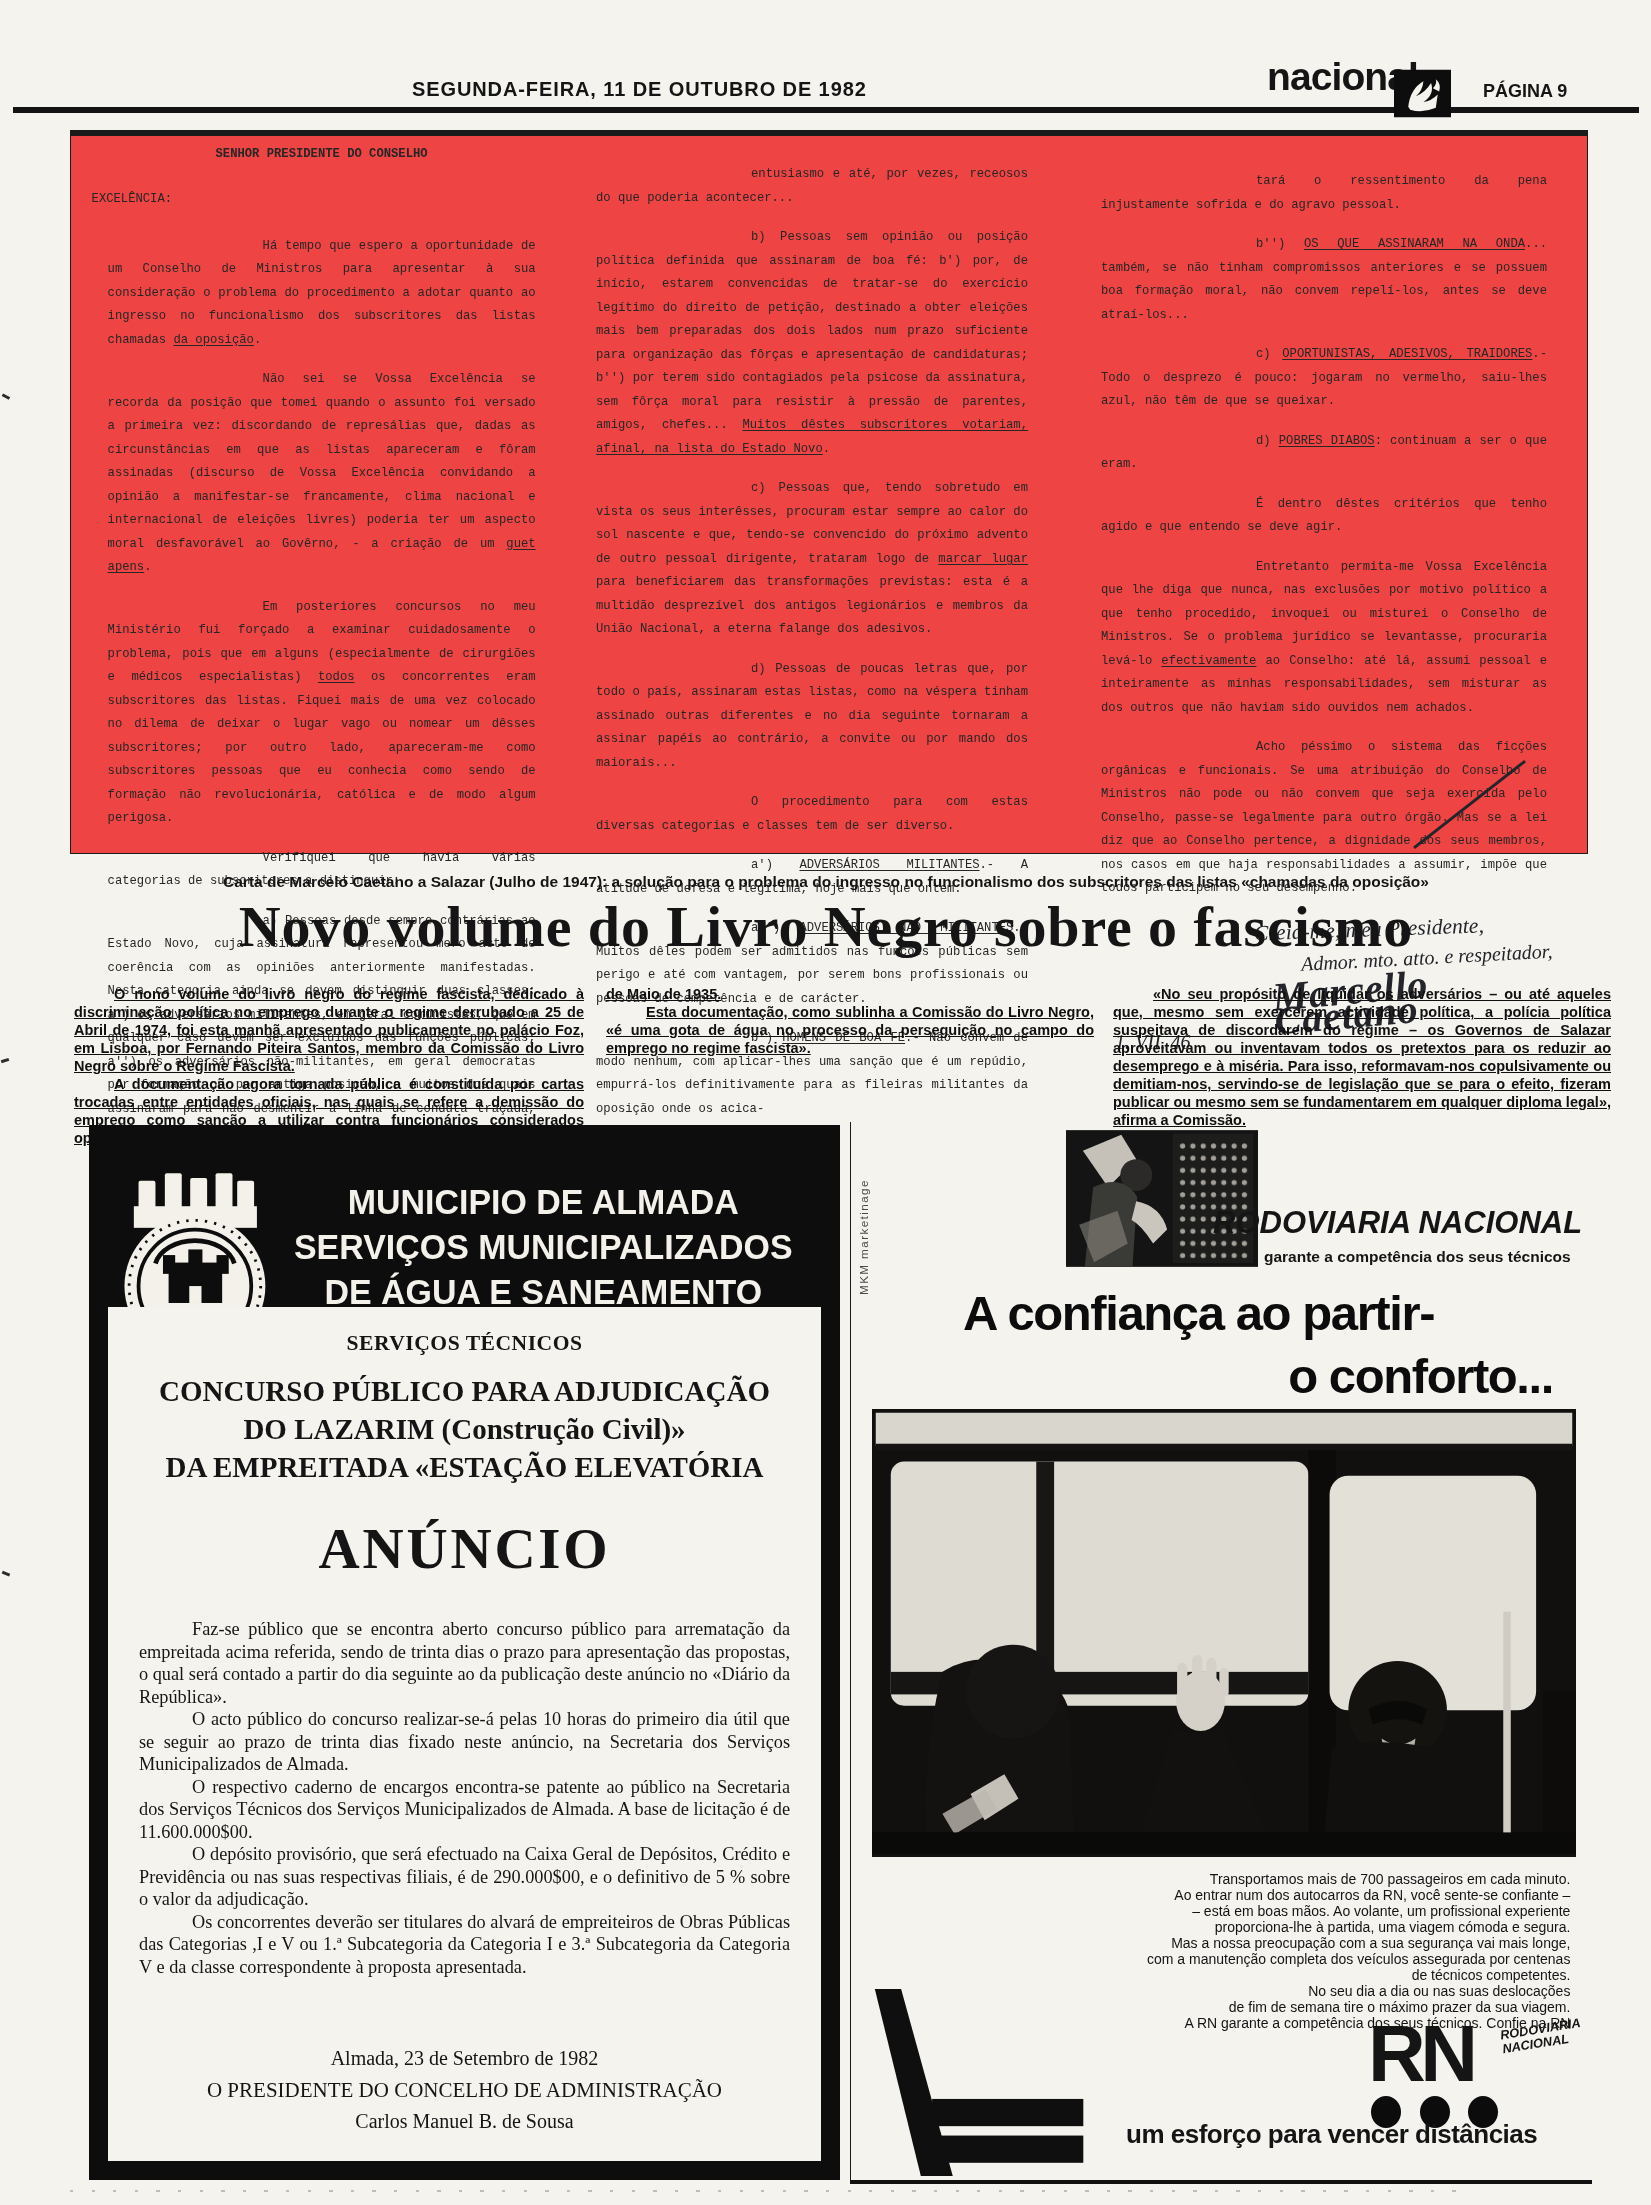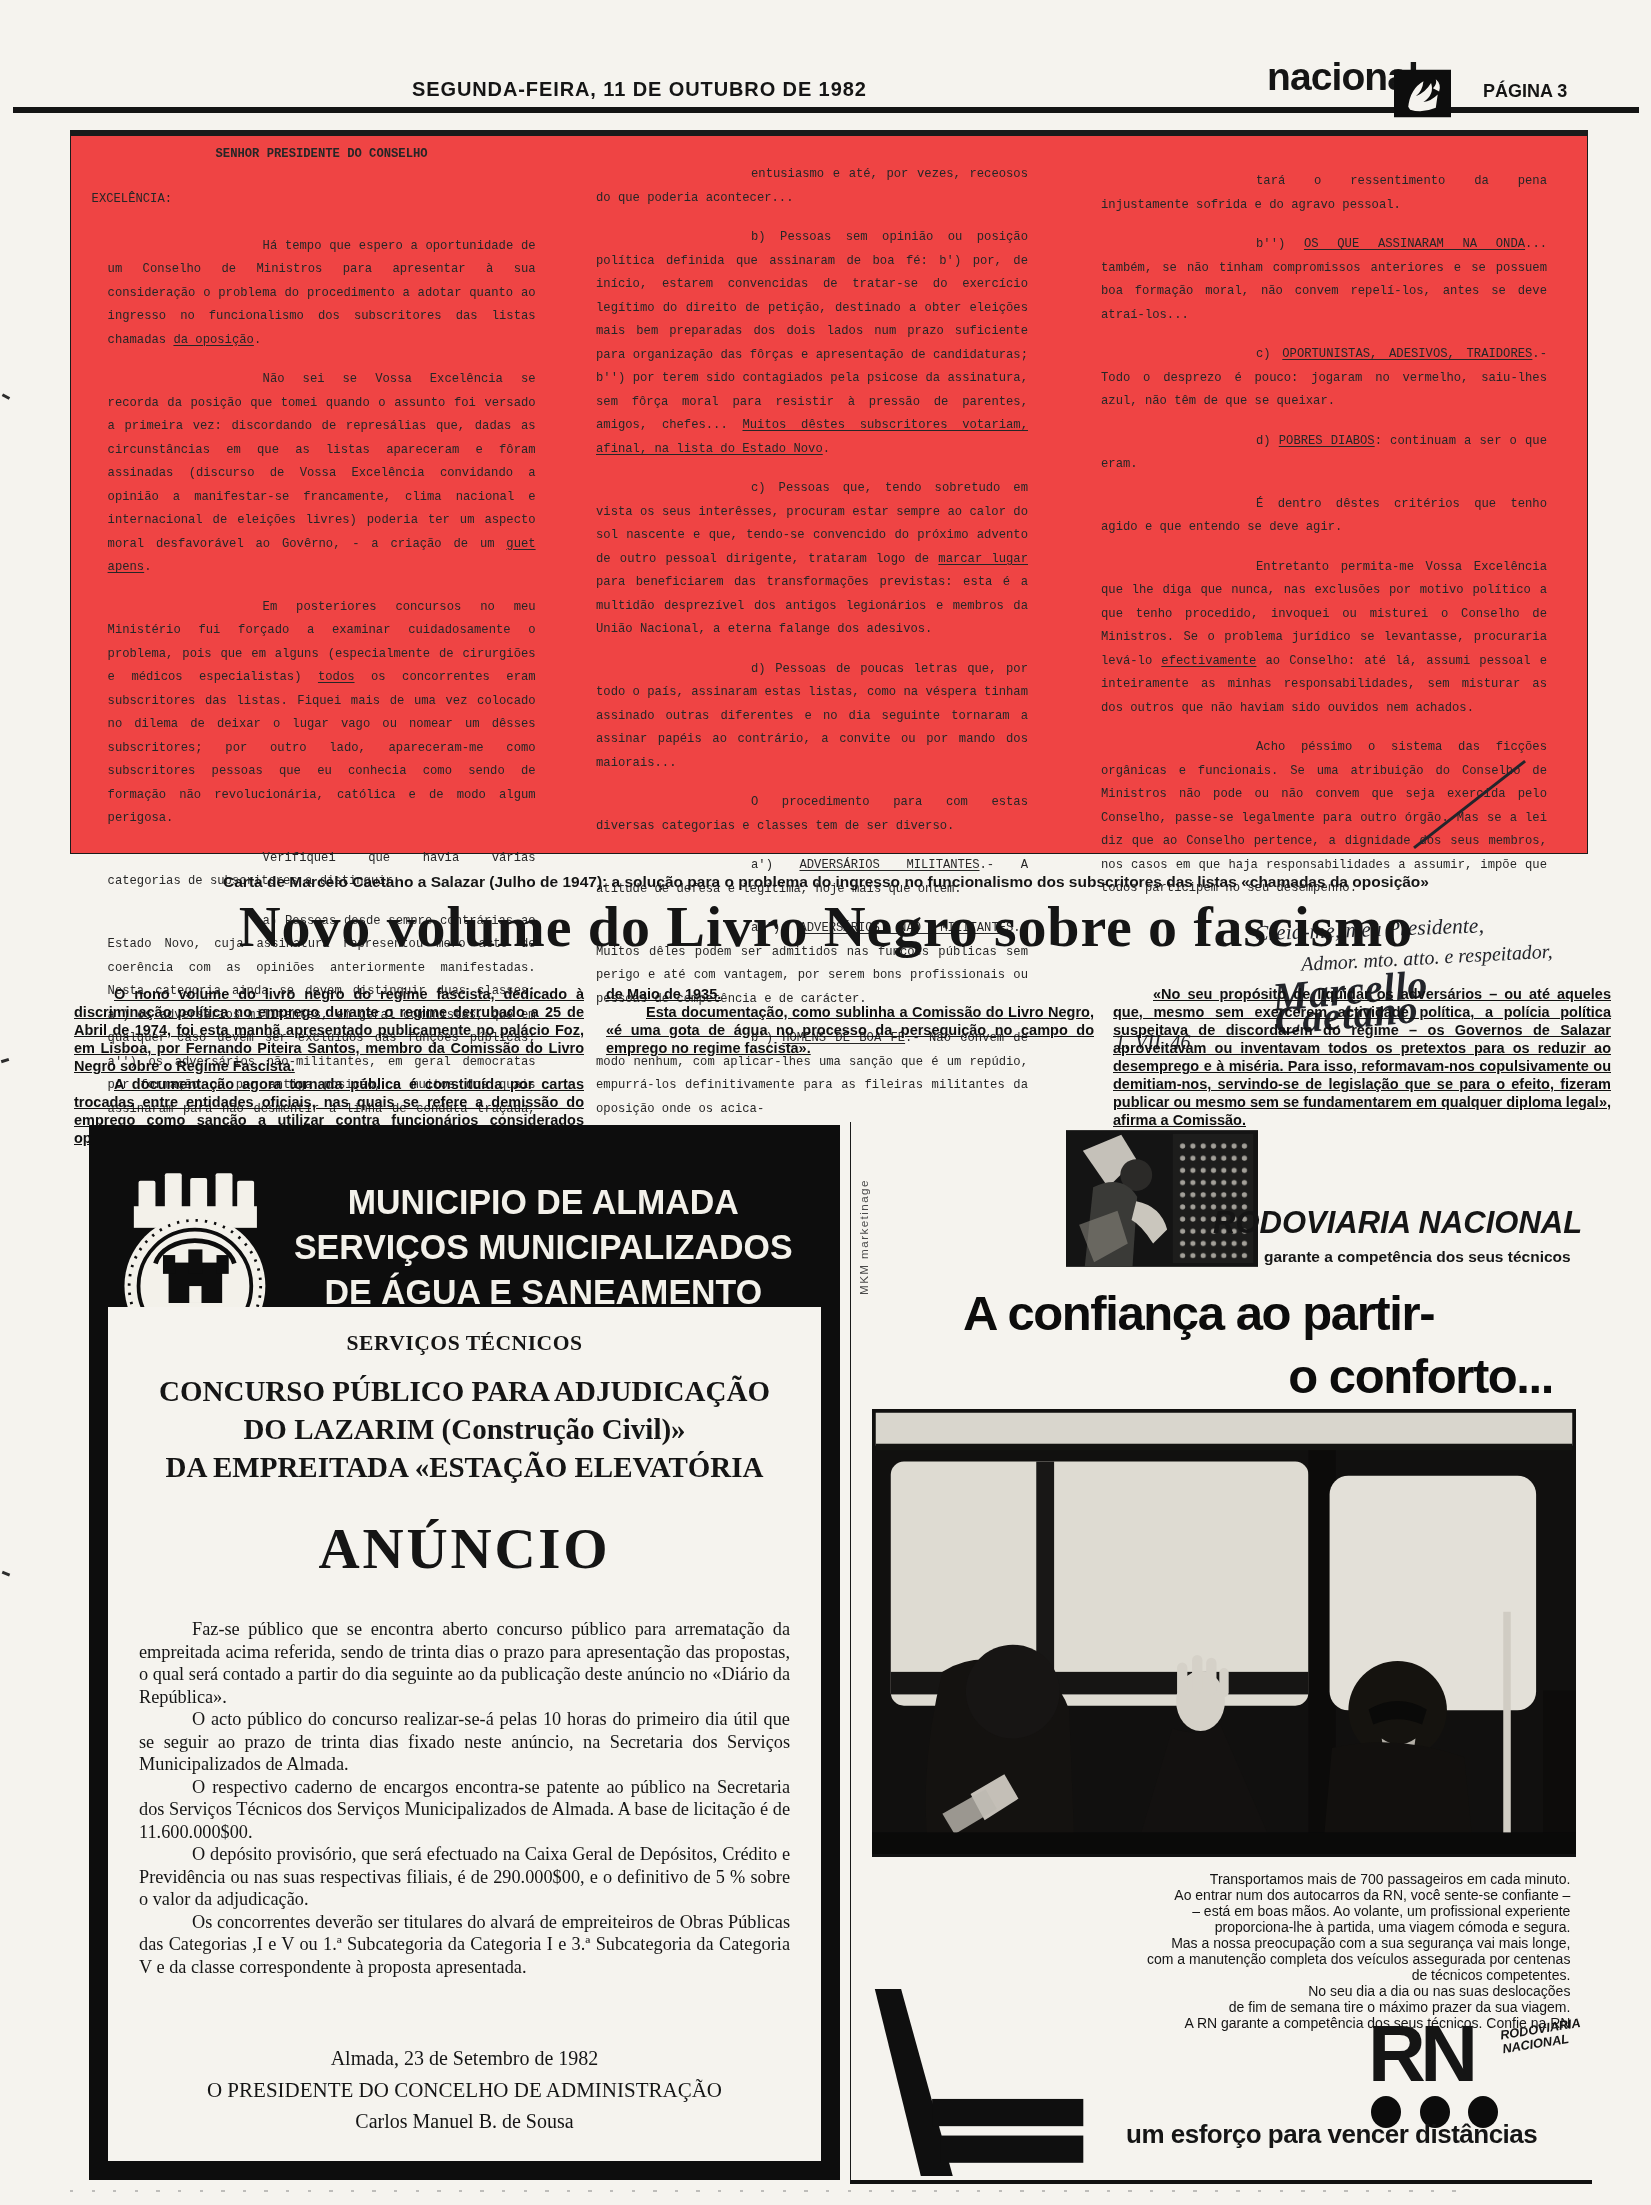--- a/index.html
+++ b/index.html
@@ -81,21 +81,21 @@
 
 <div id="page">
 
   <div class="abs" id="hdr-date">SEGUNDA-FEIRA, 11 DE OUTUBRO DE 1982</div>
   <div class="abs" id="hdr-brand">nacional</div>
   <svg class="abs" id="hdr-logo" viewBox="0 0 120 100">
     <rect width="120" height="100" fill="#0d0d0d"></rect>
     <path d="M30,78 Q34,40 62,24 Q60,44 46,56 Q66,48 78,28 Q86,52 62,68 Q78,66 92,52 L88,80 Q60,92 34,84 Z" fill="#f5f3ee"></path>
     <path d="M88,20 q12,10 7,26 l-13,-7 q9,-9 6,-19 z" fill="#f5f3ee"></path>
   </svg>
-  <div class="abs" id="hdr-page">PÁGINA 3</div>
+  <div class="abs" id="hdr-page">PÁGINA 9</div>
   <div class="rule" style="left:13px;top:107px;width:1626px;height:5.6px;"></div>
 
   <div id="letter">
     <div class="lcol" id="lcol1">
       <div class="letter-heading">SENHOR PRESIDENTE DO CONSELHO</div>
       <div class="letter-salutation">EXCELÊNCIA:</div>
       <div>
           <p>Há tempo que espero a oportunidade de um Conselho de Ministros para apresentar à sua consideração o problema do procedimento a adotar quanto ao ingresso no funcionalismo dos subscritores das listas chamadas <span class="u">da oposição</span>.</p>
           <p>Não sei se Vossa Excelência se recorda da posição que tomei quando o assunto foi versado a primeira vez: discordando de represálias que, dadas as circunstâncias em que as listas apareceram e fôram assinadas (discurso de Vossa Excelência convidando a opinião a manifestar-se francamente, clima nacional e internacional de eleições livres) poderia ter um aspecto moral desfavorável ao Govêrno, - a criação de um <span class="u">guet apens</span>.</p>
           <p>Em posteriores concursos no meu Ministério fui forçado a examinar cuidadosamente o problema, pois que em alguns (especialmente de cirurgiões e médicos especialistas) <span class="u">todos</span> os concorrentes eram subscritores das listas. Fiquei mais de uma vez colocado no dilema de deixar o lugar vago ou nomear um dêsses subscritores; por outro lado, apareceram-me como subscritores pessoas que eu conhecia como sendo de formação não revolucionária, católica e de modo algum perigosa.</p>

